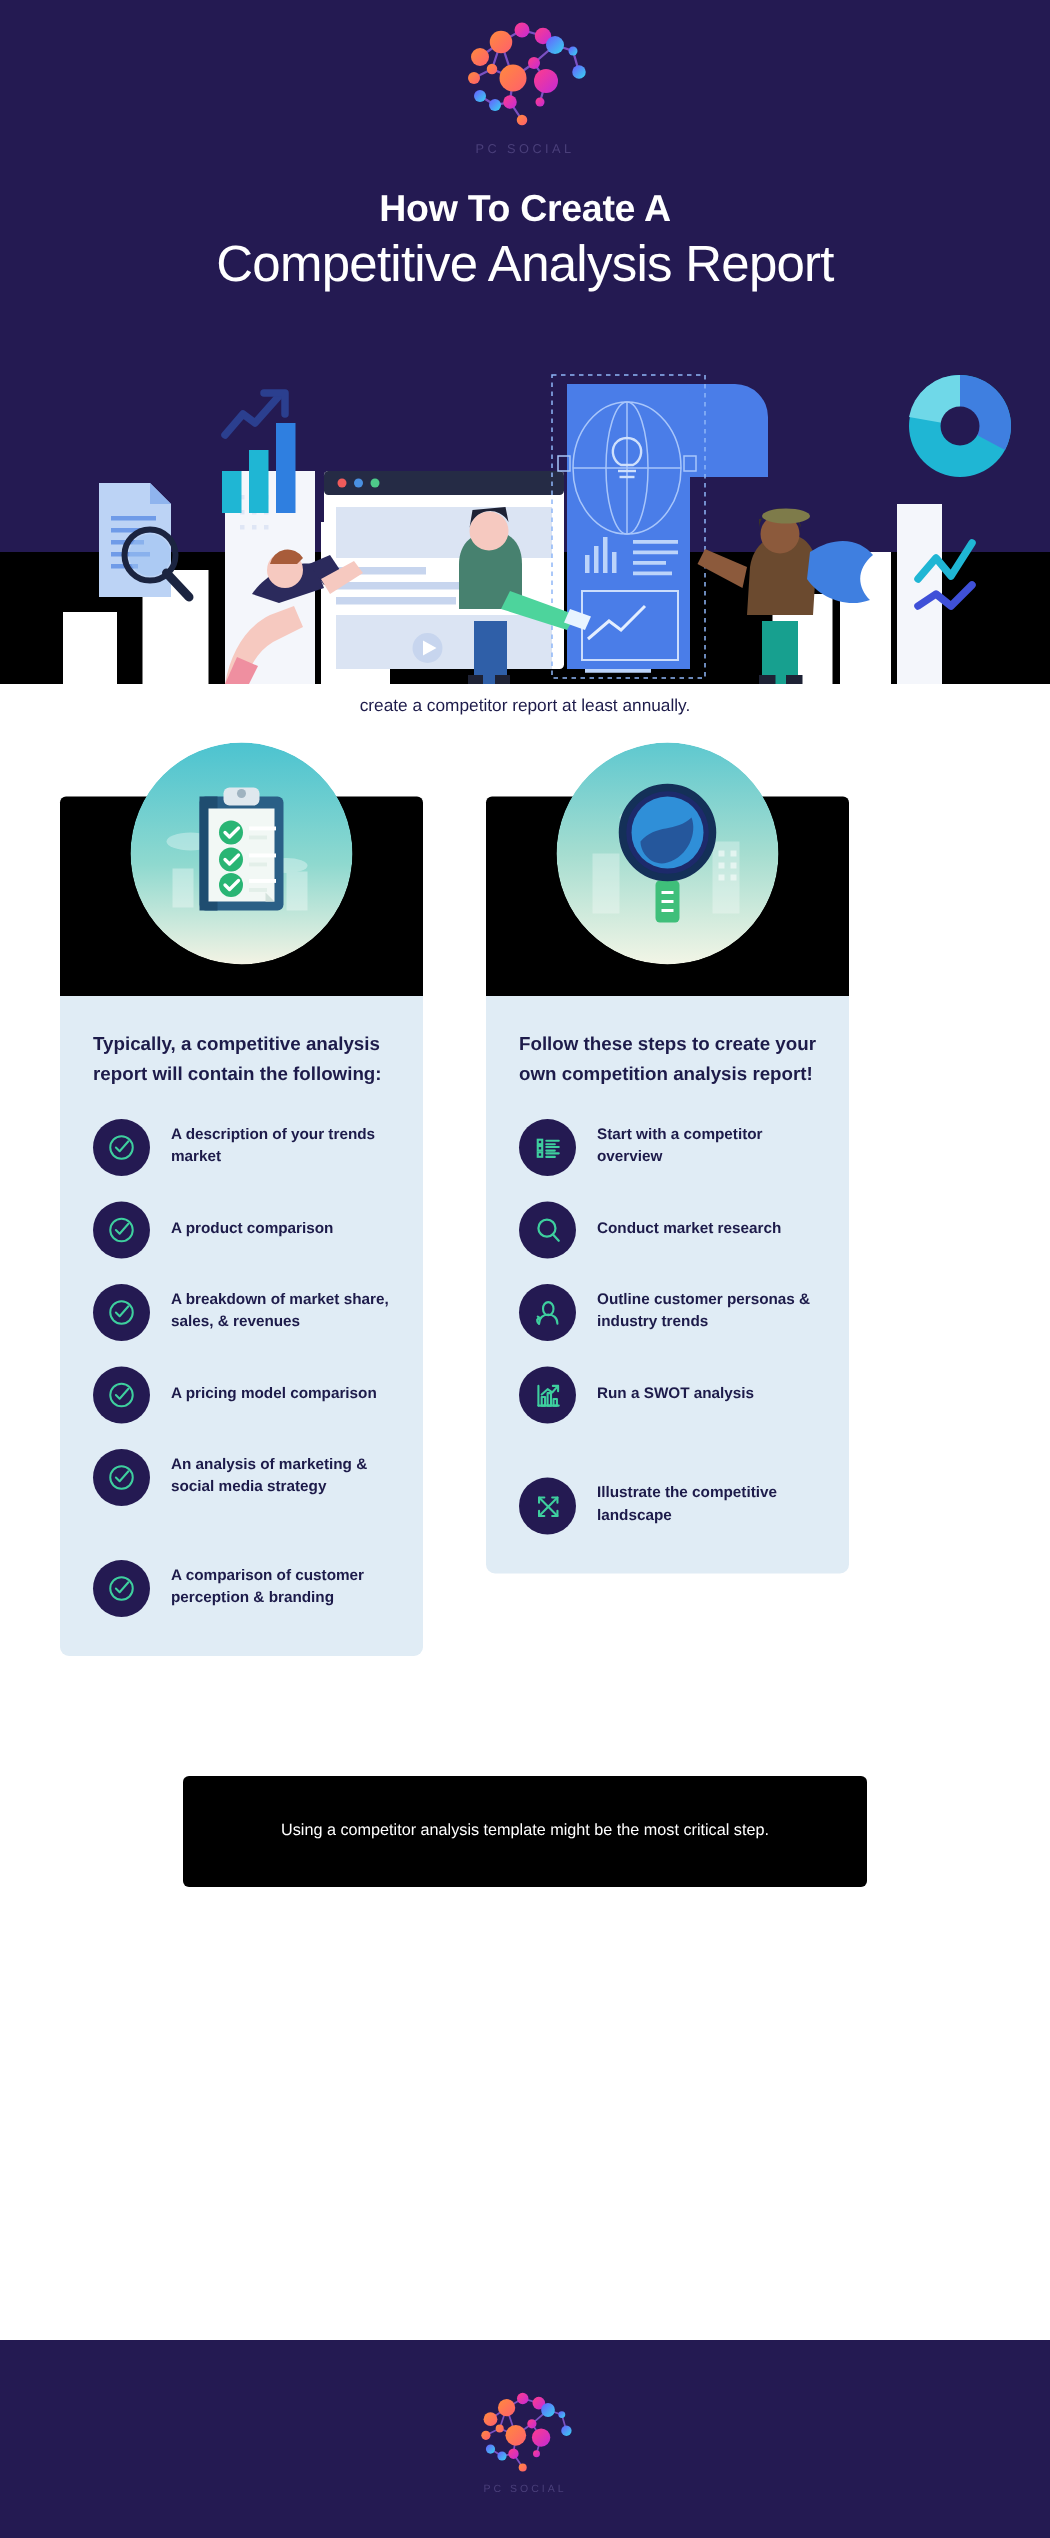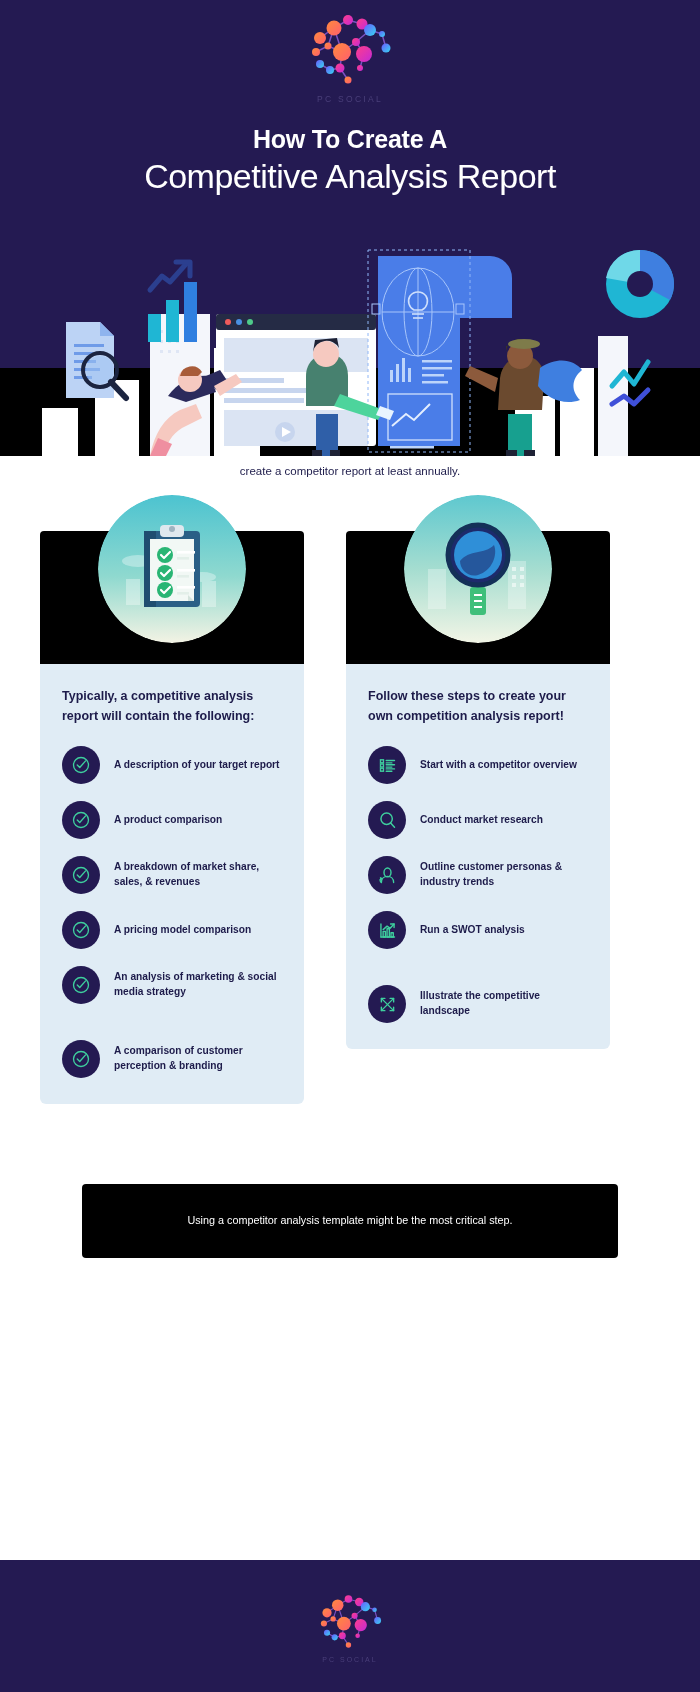--- a/index.html
+++ b/index.html
@@ -82,21 +82,21 @@
 
   
   .cards {
     display: flex;
     gap: 42px;
     padding: 0 40px;
     margin-top: 48px;
     align-items: flex-start;
   }
   .card {
-    width: 264px;
+    width: 242px;
     position: relative;
   }
   .card-head {
     height: 133px;
     background: #000000;
     border-radius: 4px 4px 0 0;
     position: relative;
   }
   .card-circle {
     position: absolute;
@@ -139,21 +139,21 @@
   }
   .item-label {
     color: #1d1b4a;
     font-size: 10.2px;
     font-weight: 700;
     line-height: 1.45;
   }
 
   
   .callout {
-    width: 536px;
+    width: 456px;
     margin: 80px auto 0;
     background: #000000;
     border-radius: 4px;
     padding: 26px 36px;
     text-align: center;
   }
   .callout p {
     color: #ffffff;
     font-size: 10.8px;
     line-height: 2.0;
@@ -439,21 +439,21 @@
     <div class="card-body">
       <div class="card-title">Typically, a competitive analysis report will contain the following:</div>
 
       <div class="item">
         <span class="item-icon">
           <svg width="20" height="20" viewBox="0 0 24 24" fill="none" stroke="#3ecf9e" stroke-width="1.6">
             <circle cx="12" cy="12" r="9"></circle>
               <path d="M7.5 12 l3 3 l7 -8" stroke-linecap="round" stroke-linejoin="round"></path>
           </svg>
         </span>
-        <span class="item-label">A description of your target report</span>
+        <span class="item-label">A description of your trends market</span>
       </div>
 
       <div class="item">
         <span class="item-icon">
           <svg width="20" height="20" viewBox="0 0 24 24" fill="none" stroke="#3ecf9e" stroke-width="1.6">
             <circle cx="12" cy="12" r="9"></circle>
               <path d="M7.5 12 l3 3 l7 -8" stroke-linecap="round" stroke-linejoin="round"></path>
           </svg>
         </span>
         <span class="item-label">A product comparison</span>

